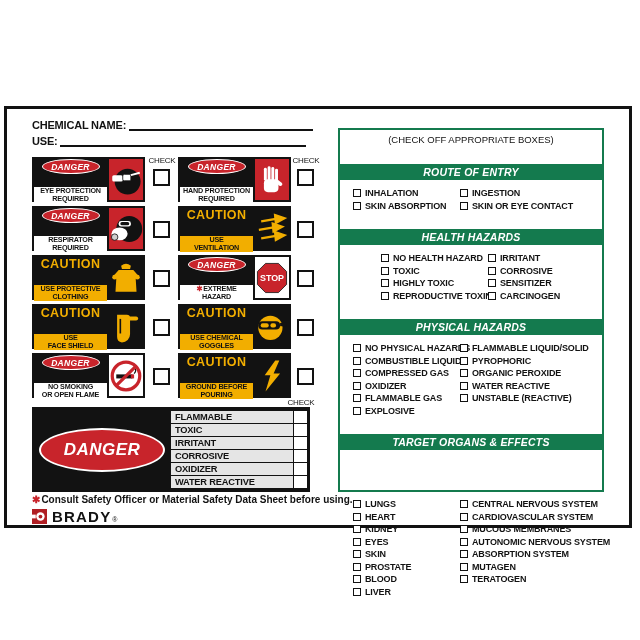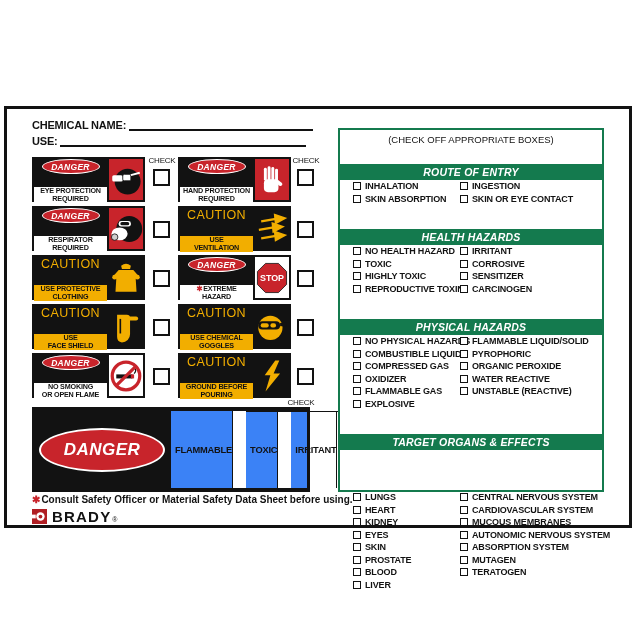--- a/index.html
+++ b/index.html
@@ -20,37 +20,37 @@
   .s-left{flex:1;display:flex;flex-direction:column;gap:1px;min-width:0;}
   .d-bar{height:15px;display:flex;align-items:center;justify-content:center;}
   .oval{background:var(--red);color:#fff;font-weight:bold;font-style:italic;
         border:1px solid #fff;border-radius:50%;display:flex;align-items:center;
         justify-content:center;}
   .oval-sm{width:56px;height:13px;font-size:8.5px;letter-spacing:0.3px;}
   .t-box{flex:1;background:#fff;display:flex;flex-direction:column;align-items:center;
          justify-content:center;font-size:7.2px;font-weight:bold;line-height:8px;
          text-align:center;letter-spacing:-0.2px;color:var(--ink);margin-top:12px;}
   .t-box.yellow{background:var(--yellow);}
-  .c-word{height:15px;line-height:15px;color:var(--yellow);font-weight:normal;
+  .c-word{height:15px;line-height:15px;color:var(--yellow);font-weight:bold;
           font-size:12.5px;text-align:center;letter-spacing:0.4px;}
   .s-icon{width:34px;flex:none;display:flex;align-items:center;justify-content:center;}
   .bg-red{background:var(--red);} .bg-white{background:#fff;} .bg-black{background:var(--ink);}
   .s-icon svg{width:38px;height:38px;display:block;}
   .checkbox{position:absolute;width:17px;height:17px;border:2px solid var(--ink);
             background:#fff;box-sizing:border-box;}
   .check-lab{position:absolute;width:32px;text-align:center;font-size:8px;
              font-weight:normal;letter-spacing:-0.2px;}
   .red-star{color:var(--red);font-weight:bold;margin-right:1px;}
   
   .dpanel{position:absolute;left:25px;top:298px;width:278px;height:85px;
           background:var(--ink);display:flex;align-items:center;padding:2px;
           box-sizing:border-box;}
   .dp-oval-wrap{flex:1;display:flex;align-items:center;justify-content:center;}
   .oval-lg{width:122px;height:40px;border:2px solid #fff;font-size:17px;letter-spacing:0.5px;}
-  .dp-table{width:138px;height:79px;background:#3b82f6;display:flex;flex-direction:row;
+  .dp-table{width:138px;height:79px;background:#e5e5e5;display:flex;flex-direction:column;
             border:1px solid var(--ink);box-sizing:border-box;}
   .dt-row{flex:1;display:flex;border-top:1.5px solid var(--ink);}
   .dt-row:first-child{border-top:none;}
   .dt-label{flex:1;font-size:9.3px;font-weight:bold;padding-left:4px;display:flex;
             align-items:center;letter-spacing:-0.2px;white-space:nowrap;}
   .dt-check{width:13px;border-left:1.5px solid var(--ink);background:#fff;}
   
   .footnote{position:absolute;left:25px;top:385px;font-size:10px;font-weight:bold;
             display:flex;align-items:baseline;white-space:nowrap;}
   .brand{position:absolute;left:25px;top:399px;display:flex;align-items:center;}
@@ -59,22 +59,22 @@
   .brand-reg{font-size:7px;margin-top:6px;margin-left:1px;}
   .reorder{position:absolute;right:25px;top:391px;font-size:21px;letter-spacing:0.2px;}
   
   .gpanel{position:absolute;left:331px;top:19px;width:266px;height:364px;
           border:2px solid var(--green);box-sizing:border-box;background:#fff;
           display:flex;flex-direction:column;}
   .panel-header{height:18px;line-height:19px;text-align:center;font-size:9.5px;flex:none;}
   .green-bar{height:16px;line-height:16px;flex:none;background:var(--green);color:#fff;
              font-weight:bold;font-style:italic;font-size:10.5px;text-align:center;
              letter-spacing:0.2px;margin-top:16px;}
-  .chk-area{display:flex;padding:0 2px 0 13px;box-sizing:border-box;flex:none;}
-  .area-route{height:33px;} .area-health{height:58px;} .area-physical{height:83px;}
+  .chk-area{display:flex;padding:7px 2px 0 13px;box-sizing:border-box;flex:none;}
+  .area-route{height:33px;} .area-health{height:58px;margin-left:28px;} .area-physical{height:83px;}
   .area-target{flex:1;margin-top:41px;}
   .chk-col{display:flex;flex-direction:column;}
   .chk-col.left{width:107px;flex:none;} .chk-col.right{flex:1;}
   .chk-item{display:flex;align-items:center;height:12.5px;font-size:9px;font-weight:bold;
             letter-spacing:-0.15px;white-space:nowrap;}
   .mini-box{width:6px;height:6px;border:1.5px solid var(--ink);margin-right:4px;
             flex:none;background:#fff;}
 </style>
 </head>
 <body>

